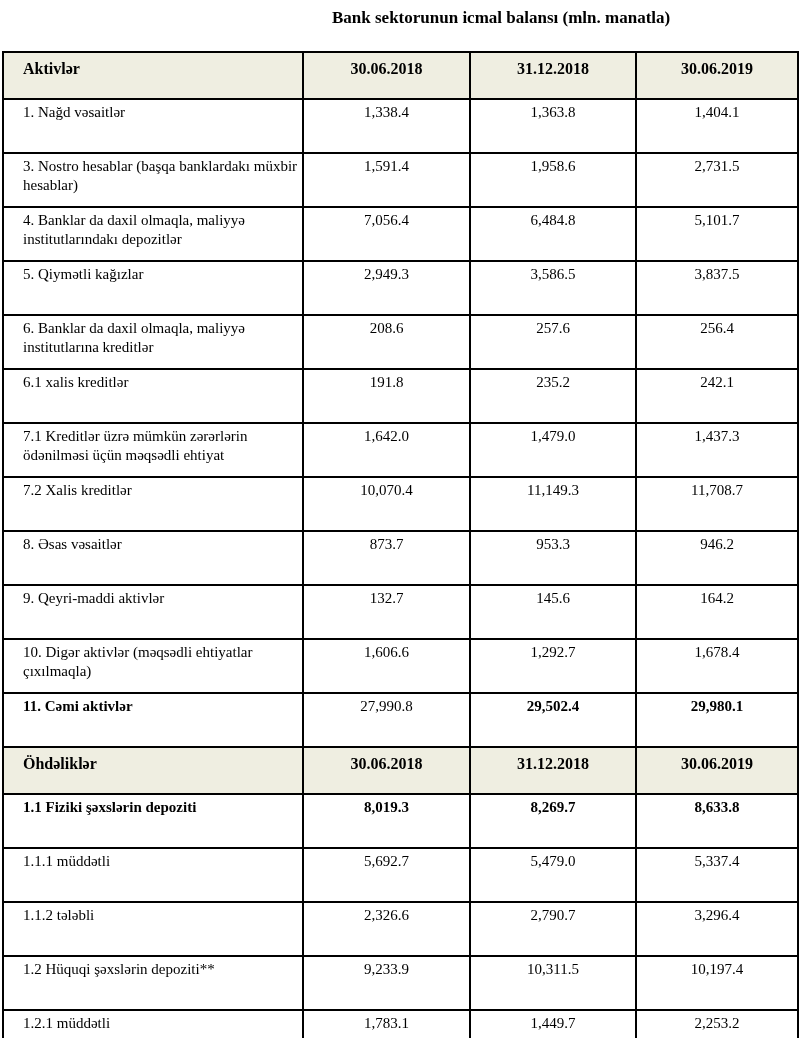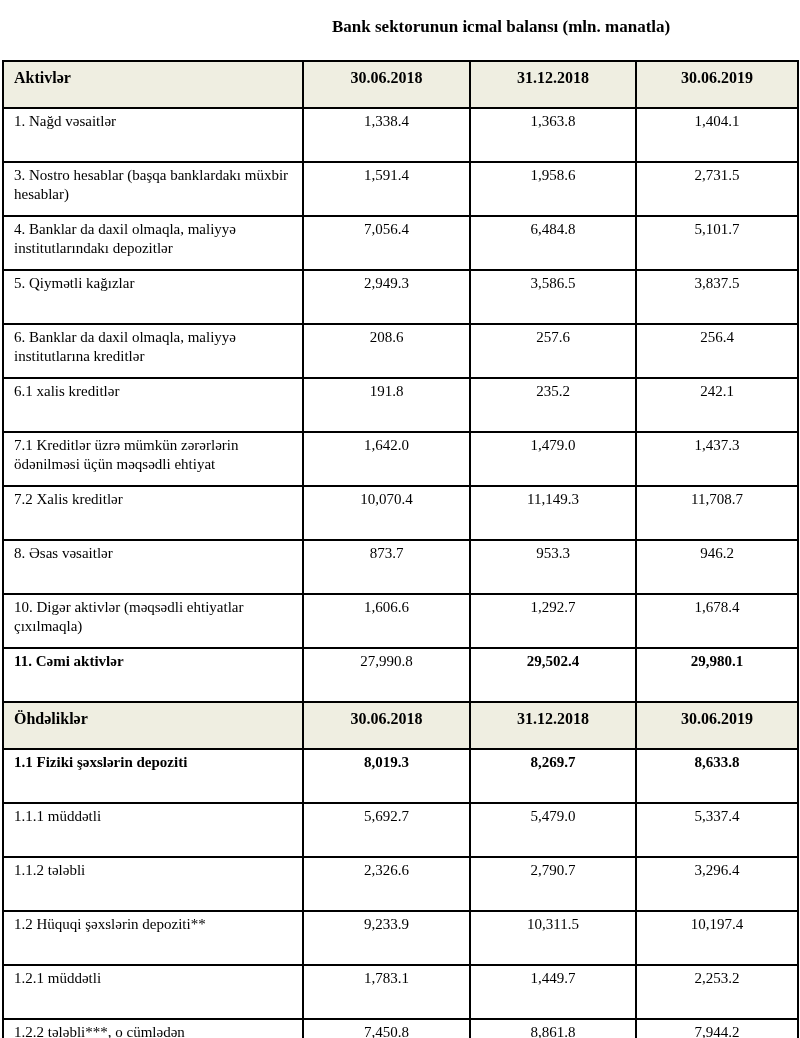--- a/index.html
+++ b/index.html
@@ -5,21 +5,21 @@
   * { box-sizing: border-box; }
   html, body {
     margin: 0; padding: 0;
     width: 800px; height: 1038px;
     overflow: hidden;
     background: #ffffff;
     color: #000000;
     font-family: "Liberation Serif", serif;
   }
   .page-title {
-    margin: 17px 0 0 332px;
+    margin: 8px 0 0 332px;
     font-size: 17px;
     font-weight: bold;
     line-height: 20px;
     white-space: nowrap;
   }
   table.balance {
     border-collapse: collapse;
     table-layout: fixed;
     width: 795px;
     margin: 23px 0 0 2px;
@@ -29,21 +29,21 @@
   col.c-v2 { width: 166px; }
   col.c-v3 { width: 162px; }
   td {
     border: 2px solid #000000;
     vertical-align: top;
     font-size: 15px;
     line-height: 19px;
     padding: 3px 3px 0 3px;
     overflow: hidden;
   }
-  td.label { text-align: left; padding-left: 10px; }
+  td.label { text-align: left; padding-left: 19px; }
   td.val { text-align: center; }
   tr.data-row { height: 54px; }
   tr.header-row { height: 47px; }
   tr.header-row td {
     background: #efeee1;
     font-weight: bold;
     font-size: 16px;
     padding-top: 6px;
   }
   .b { font-weight: bold; }
@@ -118,20 +118,26 @@
       <td class="val">11,149.3</td>
       <td class="val">11,708.7</td>
     </tr>
     <tr class="data-row">
       <td class="label">8. Əsas vəsaitlər</td>
       <td class="val">873.7</td>
       <td class="val">953.3</td>
       <td class="val">946.2</td>
     </tr>
     <tr class="data-row">
+      <td class="label">9. Qeyri-maddi aktivlər</td>
+      <td class="val">132.7</td>
+      <td class="val">145.6</td>
+      <td class="val">164.2</td>
+    </tr>
+    <tr class="data-row">
       <td class="label">10. Digər aktivlər (məqsədli ehtiyatlar çıxılmaqla)</td>
       <td class="val">1,606.6</td>
       <td class="val">1,292.7</td>
       <td class="val">1,678.4</td>
     </tr>
 
     <tr class="data-row">
       <td class="label b">11. Cəmi aktivlər</td>
       <td class="val">27,990.8</td>
       <td class="val b">29,502.4</td>

